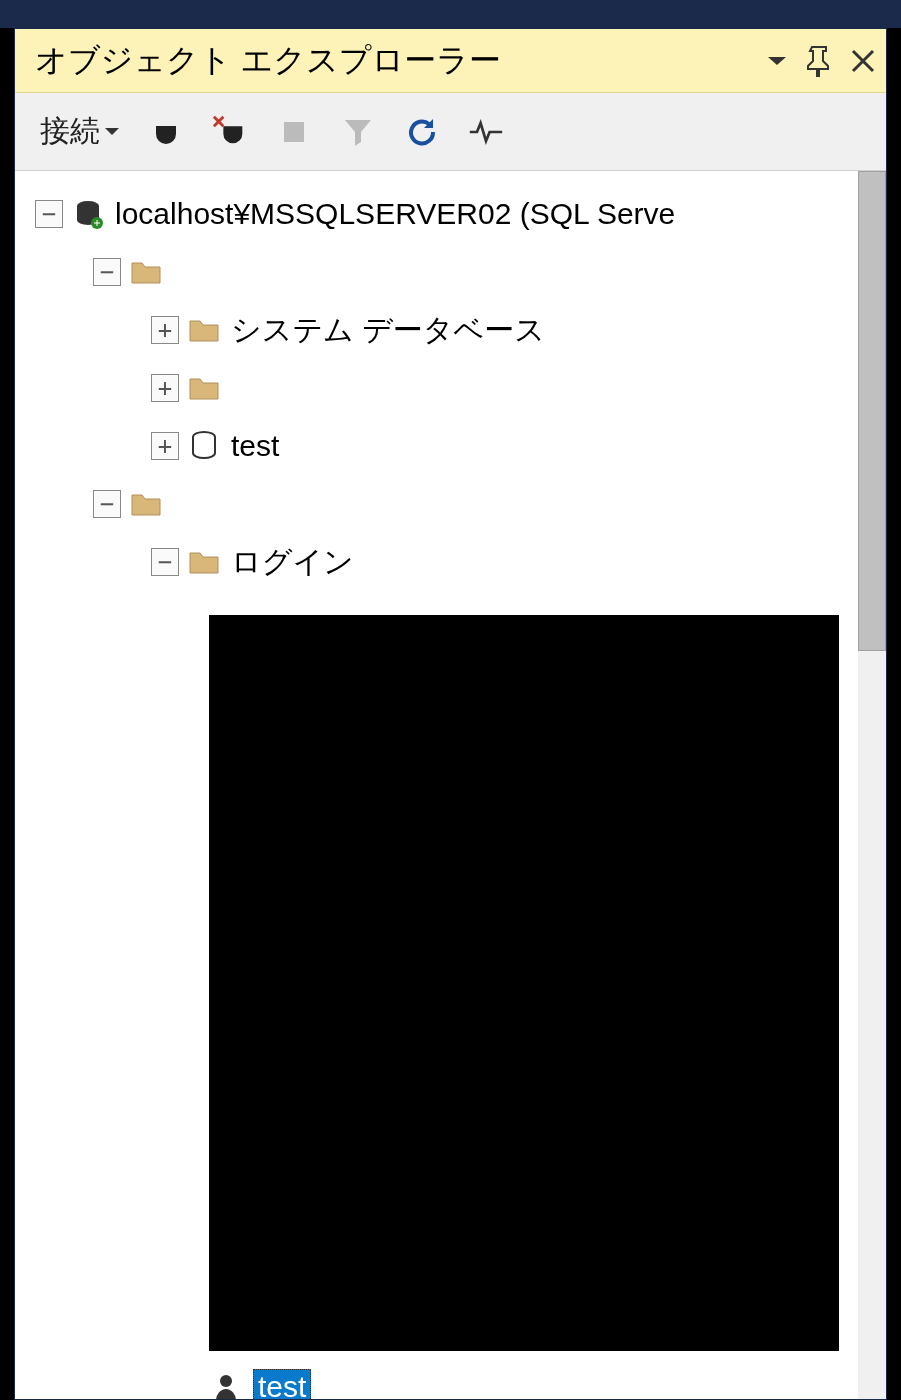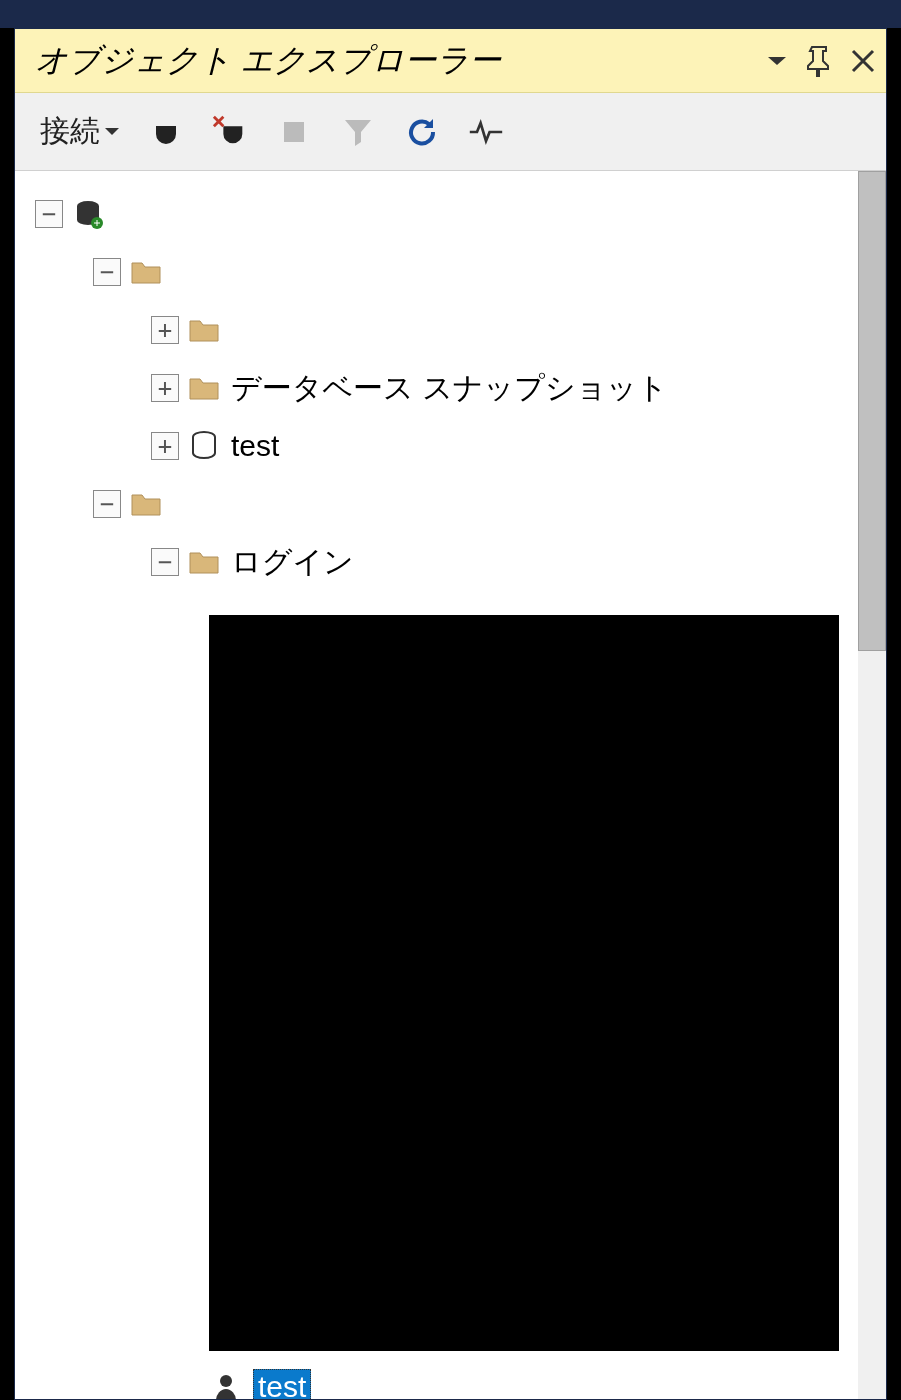--- a/index.html
+++ b/index.html
@@ -28,21 +28,20 @@
       display: flex;
       align-items: center;
       padding: 0 10px 0 20px;
       border-bottom: 1px solid #e0d890;
     }
     .titlebar-text {
       font-size: 32px;
       color: #000;
       flex: 1;
       white-space: nowrap;
-      font-style: italic;
     }
     .titlebar-buttons {
       display: flex;
       gap: 18px;
       align-items: center;
     }
     .titlebar-buttons svg { display: block; }
     .toolbar {
       background: #f0f0f0;
       height: 78px;
@@ -237,48 +236,49 @@
         <div class="expander">−</div>
         <span class="node-icon">
           <svg width="30" height="30" viewBox="0 0 30 30">
               <ellipse cx="15" cy="7" rx="11" ry="5" fill="#333"></ellipse>
               <path d="M4 7 v14 a11 5 0 0 0 22 0 V7" fill="#333"></path>
               <circle cx="24" cy="24" r="6" fill="#2a8a2a"></circle>
               <path d="M21 24 l6 0 M24 21 l0 6" stroke="#fff" stroke-width="1" fill="none"></path>
               <path d="M22 24 l4 -4" stroke="#fff" stroke-width="0"></path>
             </svg>
         </span>
+        <span class="node-label">localhost¥MSSQLSERVER02 (SQL Serve</span>
       </div>
 
       <div class="tree-row indent-1">
         <div class="expander">−</div>
         <span class="node-icon folder-icon">
           <svg width="32" height="26" viewBox="0 0 32 26">
               <path d="M2 4 h10 l3 4 h15 v16 h-28 z" fill="#d9b77a" stroke="#b0905a"></path>
             </svg>
         </span>
       </div>
 
       <div class="tree-row indent-2">
         <div class="expander">+</div>
         <span class="node-icon folder-icon">
           <svg width="32" height="26" viewBox="0 0 32 26">
               <path d="M2 4 h10 l3 4 h15 v16 h-28 z" fill="#d9b77a" stroke="#b0905a"></path>
             </svg>
         </span>
+        <span class="node-label">システム データベース</span>
       </div>
 
       <div class="tree-row indent-2">
         <div class="expander">+</div>
         <span class="node-icon folder-icon">
           <svg width="32" height="26" viewBox="0 0 32 26">
               <path d="M2 4 h10 l3 4 h15 v16 h-28 z" fill="#d9b77a" stroke="#b0905a"></path>
             </svg>
         </span>
-        <span class="node-label">データベース スナップショット</span>
       </div>
 
       <div class="tree-row indent-2">
         <div class="expander">+</div>
         <span class="node-icon">
           <svg width="28" height="30" viewBox="0 0 28 30">
               <ellipse cx="14" cy="6" rx="11" ry="5" fill="#fff" stroke="#333" stroke-width="2"></ellipse>
               <path d="M3 6 v16 a11 5 0 0 0 22 0 V6" fill="#fff" stroke="#333" stroke-width="2"></path>
             </svg>
         </span>

